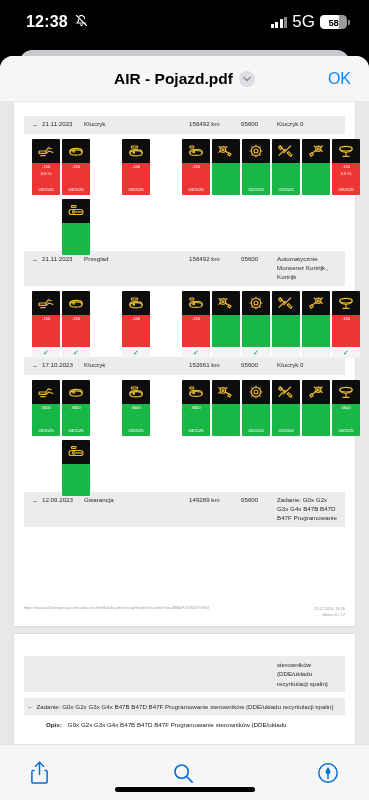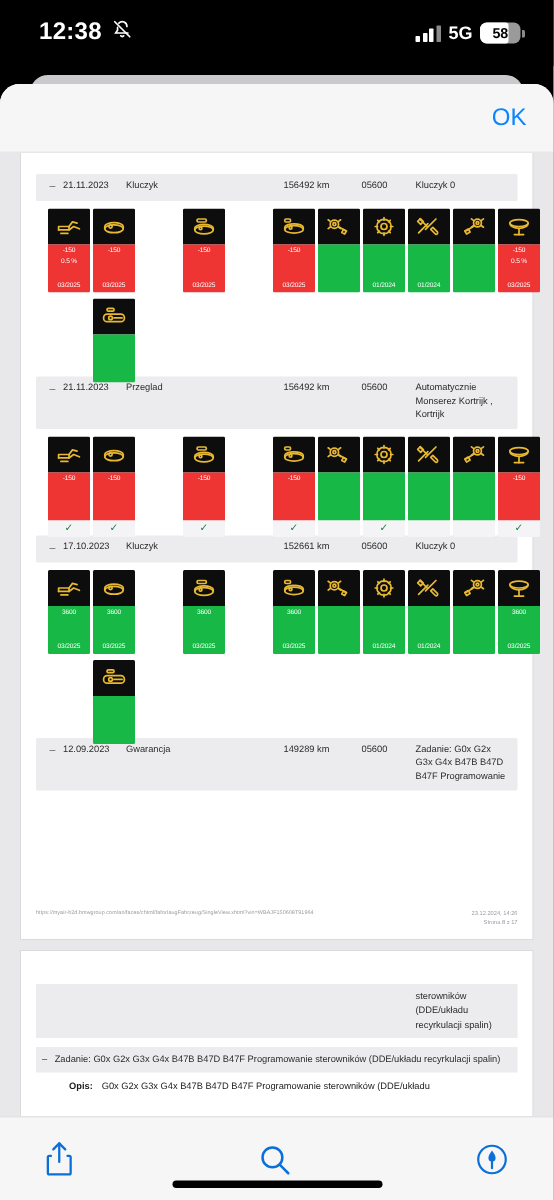--- a/index.html
+++ b/index.html
@@ -19,21 +19,21 @@
   }
   .sb-left{ display:flex; align-items:center; gap:6px; }
   .sb-time{ font-size:16px; font-weight:700; letter-spacing:.2px; }
   .sb-right{ display:flex; align-items:center; gap:5px; }
   .bars{ display:flex; align-items:flex-end; gap:1.5px; height:11px; }
   .bars i{ width:3px; background:#fff; border-radius:.5px; display:block; }
   .bars i:nth-child(1){ height:4px; }
   .bars i:nth-child(2){ height:6px; }
   .bars i:nth-child(3){ height:8.5px; }
   .bars i:nth-child(4){ height:11px; background:#8a8a8a; }
-  .net{ font-size:12px; font-weight:700; }
+  .net{ font-size:17px; font-weight:400; }
   .batt{
     position:relative; width:27px; height:14px; border-radius:4.5px;
     background:#9a9a9a; display:flex; align-items:center; justify-content:center;
   }
   .batt .fill{
     position:absolute; left:0; top:0; bottom:0; width:19px;
     background:#fff; border-radius:4.5px 2px 2px 4.5px;
   }
   .batt span{ position:relative; font-size:9.5px; font-weight:700; color:#000; letter-spacing:-.2px;text-align:center;}
   .batt:after{
@@ -198,20 +198,28 @@
   </div>
 </div>
 
 <div class="stack">
   <div class="behind"></div>
 </div>
 
 <div class="sheet">
 
   <div class="navbar">
+    <div class="nav-title">
+      <span>AIR - Pojazd.pdf</span>
+      <span class="chev">
+        <svg width="8" height="6" viewBox="0 0 10 7" fill="none" stroke="#8e8e93" stroke-width="1.8" stroke-linecap="round" stroke-linejoin="round">
+            <path d="M1 1.5 5 5.5 9 1.5"></path>
+          </svg>
+      </span>
+    </div>
     <div class="nav-ok">OK</div>
   </div>
 
   <div class="pdfarea">
 
     <div class="page page-1">
       <div id="groups-host">
           <div class="grp">
             <div class="grp-head">
               <div class="gh-minus">–</div>

